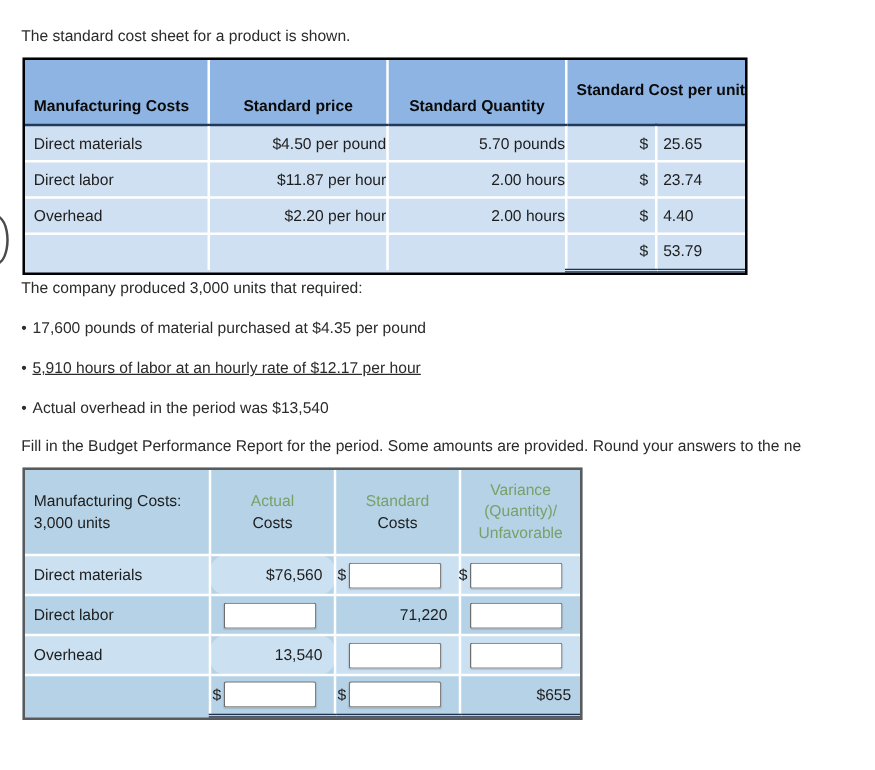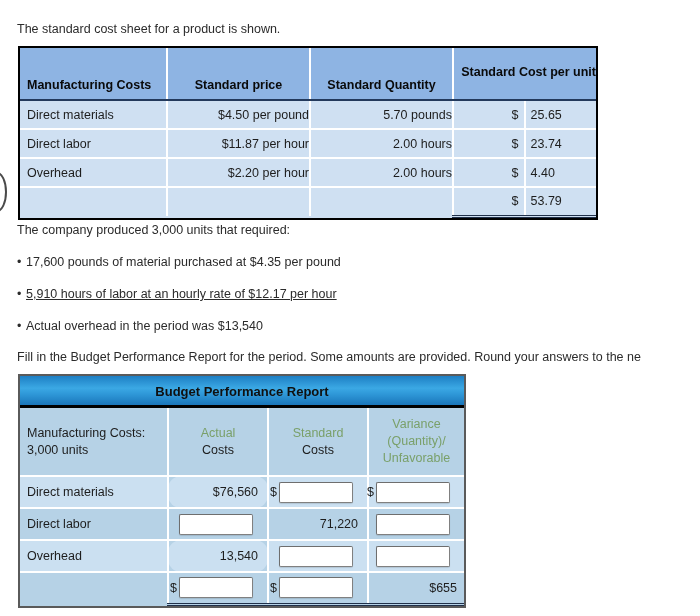--- a/index.html
+++ b/index.html
@@ -279,21 +279,20 @@
 <div class="bullet-line" id="bullet-2">
   <span class="bullet-dot">•</span><span>5,910 hours of labor at an hourly rate of $12.17 per hour</span>
 </div>
 <div class="bullet-line" id="bullet-3">
   <span class="bullet-dot">•</span><span>Actual overhead in the period was $13,540</span>
 </div>
 
 <div id="para-fillin">Fill in the Budget Performance Report for the period. Some amounts are provided. Round your answers to the ne</div>
 
 <div class="bpr">
-  <div class="bpr-title">Budget Performance Report</div>
   <table>
     <thead class="bpr-head">
       <tr>
         <th class="bh-left" style="width:148px;">
           <span>Manufacturing Costs:</span>
           <span>3,000 units</span>
         </th>
         <th class="bh-ctr" style="width:100px;">
           <span class="hdr-green">Actual</span>
           <span class="hdr-black">Costs</span>

